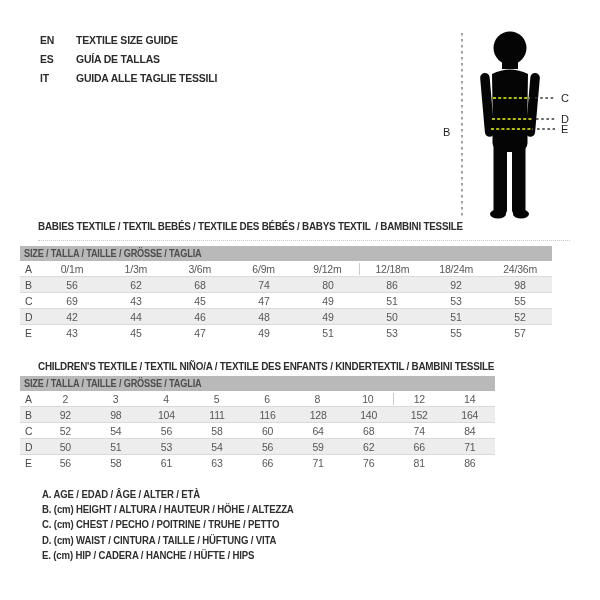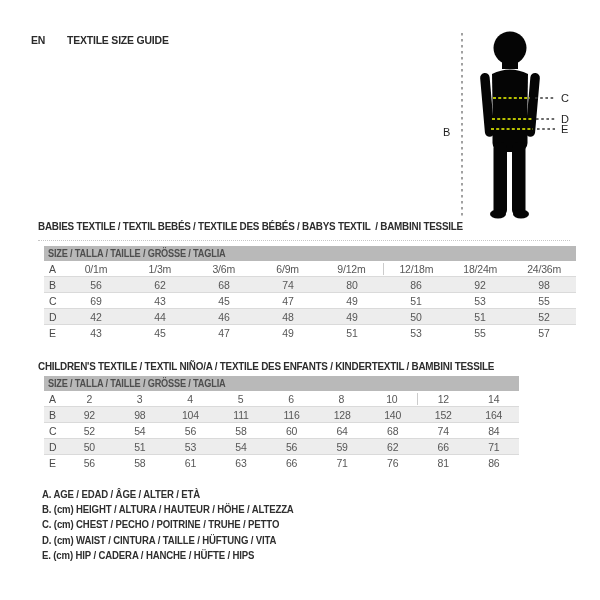--- a/index.html
+++ b/index.html
@@ -3,41 +3,41 @@
 <meta charset="utf-8">
 <style>
   * { margin:0; padding:0; box-sizing:border-box; }
   html,body { background:#fff; }
   .canvas {
     position:relative; width:600px; height:600px; background:#ffffff;
     font-family:"Liberation Sans", sans-serif; color:#2d2d2d; overflow:hidden;
   }
 
   
-  .lang-list { position:absolute; left:31px; top:31px; }
+  .lang-list { position:absolute; left:40px; top:31px; }
   .lang-row { display:flex; height:18.7px; align-items:center;
     font-weight:700; font-size:11px; color:#2b2b2b; letter-spacing:-0.2px; }
   .lang-row > span { display:inline-block; transform:scaleX(.95); transform-origin:left center; white-space:pre; }
   .lang-code { width:36px; }
 
   
   .fig-svg { position:absolute; left:430px; top:18px; }
   .fig-svg text { font-family:"Liberation Sans", sans-serif; font-size:11px; fill:#1f1f1f; }
 
   
   .dotted-line { position:absolute; left:38px; top:240px; width:532px; height:0;
     border-top:1px dotted #c6c6c6; }
 
   
   .section-title { position:absolute; left:38px; font-size:10.5px; font-weight:700;
     color:var(--title-text,#2d2d2d); letter-spacing:-0.25px; white-space:pre;
     transform:scaleX(.94); transform-origin:left center; }
 
   
-  .size-table { position:absolute; left:44px; font-size:10.5px; color:var(--table-text,#575757); letter-spacing:-0.2px; }
+  .size-table { position:absolute; left:20px; font-size:10.5px; color:var(--table-text,#575757); letter-spacing:-0.2px; }
   .thead { height:15px; background:var(--header-bar,#b9b9b9); display:flex; align-items:center;
     padding-left:4px; font-weight:700; font-size:10px; color:#4e4e4e; }
   .thead > span { display:inline-block; transform:scaleX(.92); transform-origin:left center; white-space:pre; }
   .trow { display:flex; height:16px; align-items:center; border-bottom:1px solid #dadada; }
   .trow:last-child { border-bottom:none; }
   .trow.stripe { background:var(--row-stripe,#ededed); }
   .tcell { flex:1; text-align:center; }
   .tcell.label { flex:0 0 20px; text-align:left; padding-left:5px; color:#4a4a4a; }
   
   .babies [data-table] .trow:first-child .tcell:nth-child(7) { border-left:1px solid #cccccc; }
@@ -53,23 +53,31 @@
 
 <div class="canvas">
 
   <div class="lang-list">
 
       <div class="lang-row">
         <span class="lang-code">EN</span>
         <span class="lang-text">TEXTILE SIZE GUIDE</span>
       </div>
 
-
-
-
+      <div class="lang-row">
+        <span class="lang-code">ES</span>
+        <span class="lang-text">GUÍA DE TALLAS</span>
+      </div>
+
+
+
+      <div class="lang-row">
+        <span class="lang-code">IT</span>
+        <span class="lang-text">GUIDA ALLE TAGLIE TESSILI</span>
+      </div>
     </div>
 
   <svg class="fig-svg" width="160" height="212" viewBox="0 0 160 212">
 
     <line x1="32" y1="15" x2="32" y2="198" stroke-width="1.6" stroke-dasharray="2.6 3.4" stroke="#8a8a8a"></line>
     <text x="13" y="118">B</text>
 
     <g fill="#050505">
       <circle cx="80" cy="30" r="16.5"></circle>
       <rect x="72" y="41" width="16" height="10"></rect>

